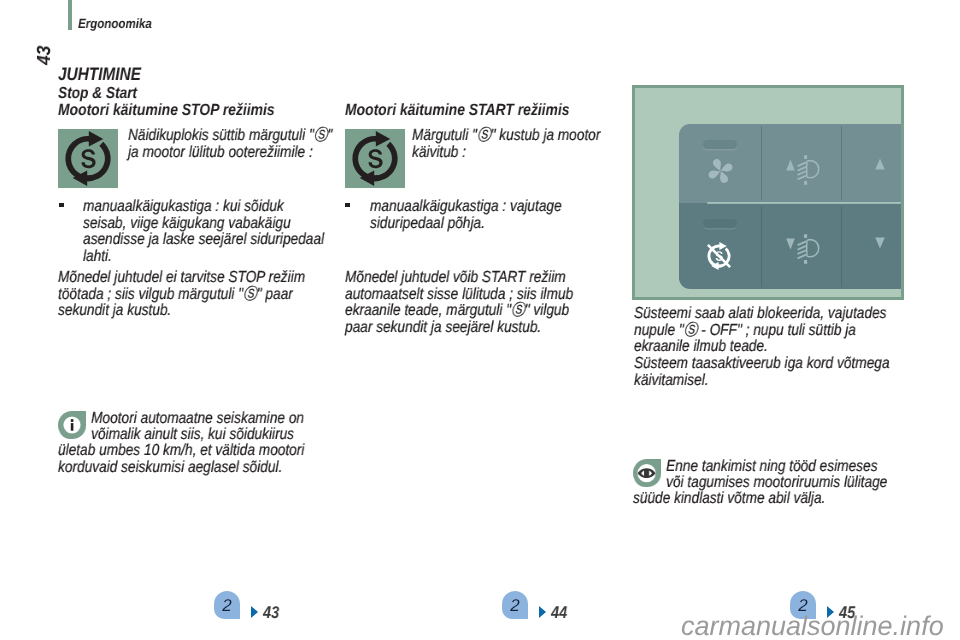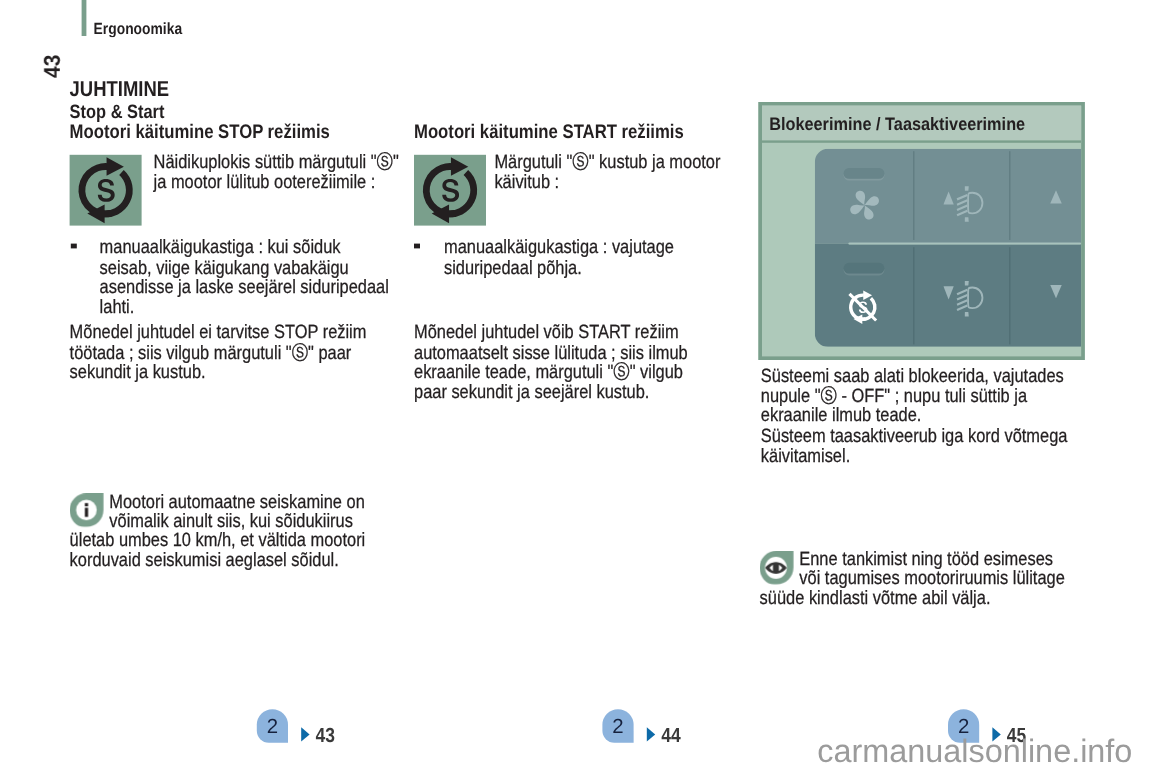--- a/index.html
+++ b/index.html
@@ -1,19 +1,19 @@
 <!DOCTYPE html>
 <html><head>
 <meta charset="utf-8">
 <style>
   html,body{margin:0;padding:0;}
   body{width:960px;height:640px;background:#ffffff;
        font-family:"Liberation Sans",sans-serif;overflow:hidden;position:relative;
        -webkit-font-smoothing:antialiased;text-rendering:geometricPrecision;}
-  .page{position:absolute;left:0;top:0;width:960px;height:515px;
+  .page{position:absolute;left:0;top:0;width:960px;height:515px;font-style:italic;
         -webkit-font-smoothing:antialiased;}
   *{-webkit-font-smoothing:antialiased;}
 
   
   .hdr-rule{position:absolute;left:68px;top:0px;width:4px;height:30px;background:#7a9f8c;}
   .hdr-title{position:absolute;left:78px;top:15.5px;font-size:13.5px;font-weight:bold;
              color:#231f20;white-space:nowrap;transform:scaleX(.855);}
 
   
   .folio{position:absolute;left:38px;top:44px;width:14px;height:20px;}
@@ -141,23 +141,20 @@
     </svg>
   </div>
   <div class="body" style="left:412px;top:128px;width:245px;">Märgutuli "Ⓢ" kustub ja mootor käivitub :</div>
 
   <div class="bullet" style="left:345px;top:202.5px;width:4.6px;height:4px;"></div>
   <div class="body" style="left:370px;top:199px;width:285px;">manuaalkäigukastiga : vajutage siduripedaal põhja.</div>
 
   <div class="body" style="left:345px;top:270px;width:298.2px;">Mõnedel juhtudel võib START režiim automaatselt sisse lülituda ; siis ilmub ekraanile teade, märgutuli "Ⓢ" vilgub paar sekundit ja seejärel kustub.</div>
 
   <div class="panel" style="left:632px;top:85px;width:272px;height:215px;">
-    <div class="panel-hd" style="left:0;top:0;width:266px;height:31px;">
-      <span>Blokeerimine / Taasaktiveerimine</span>
-    </div>
     <div class="screen" style="left:44px;top:36px;width:222px;height:165px;border-radius:11px 0 0 11px;">
       <div class="screen-top"></div>
       <div class="screen-bot"></div>
       <div class="divv" style="left:82px;top:2px;height:74px;"></div>
       <div class="divv" style="left:162px;top:2px;height:74px;"></div>
       <div class="divv" style="left:82px;top:82px;height:81px;"></div>
       <div class="divv" style="left:162px;top:82px;height:81px;"></div>
       <div class="divh" style="left:28px;top:77.5px;width:194px;"></div>
       <div class="pill" style="left:24px;top:16px;width:34px;"></div>
       <div class="pill" style="left:24px;top:95px;width:34px;"></div>

